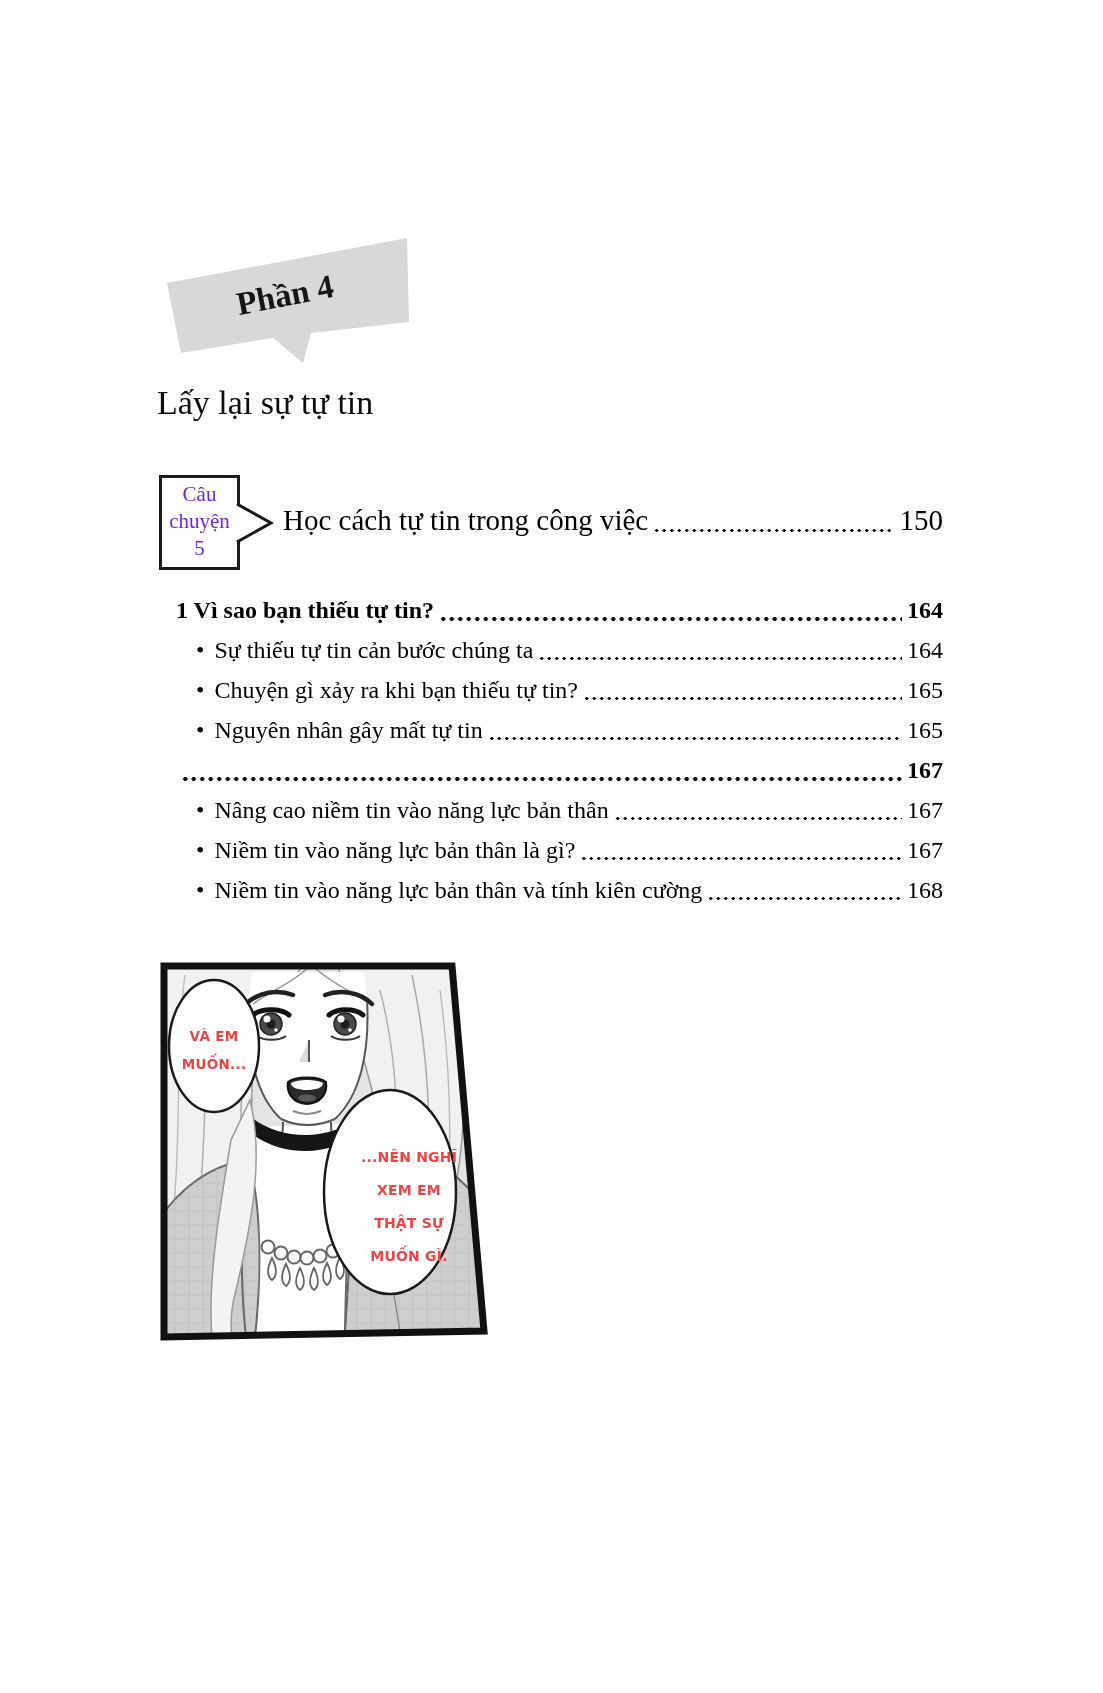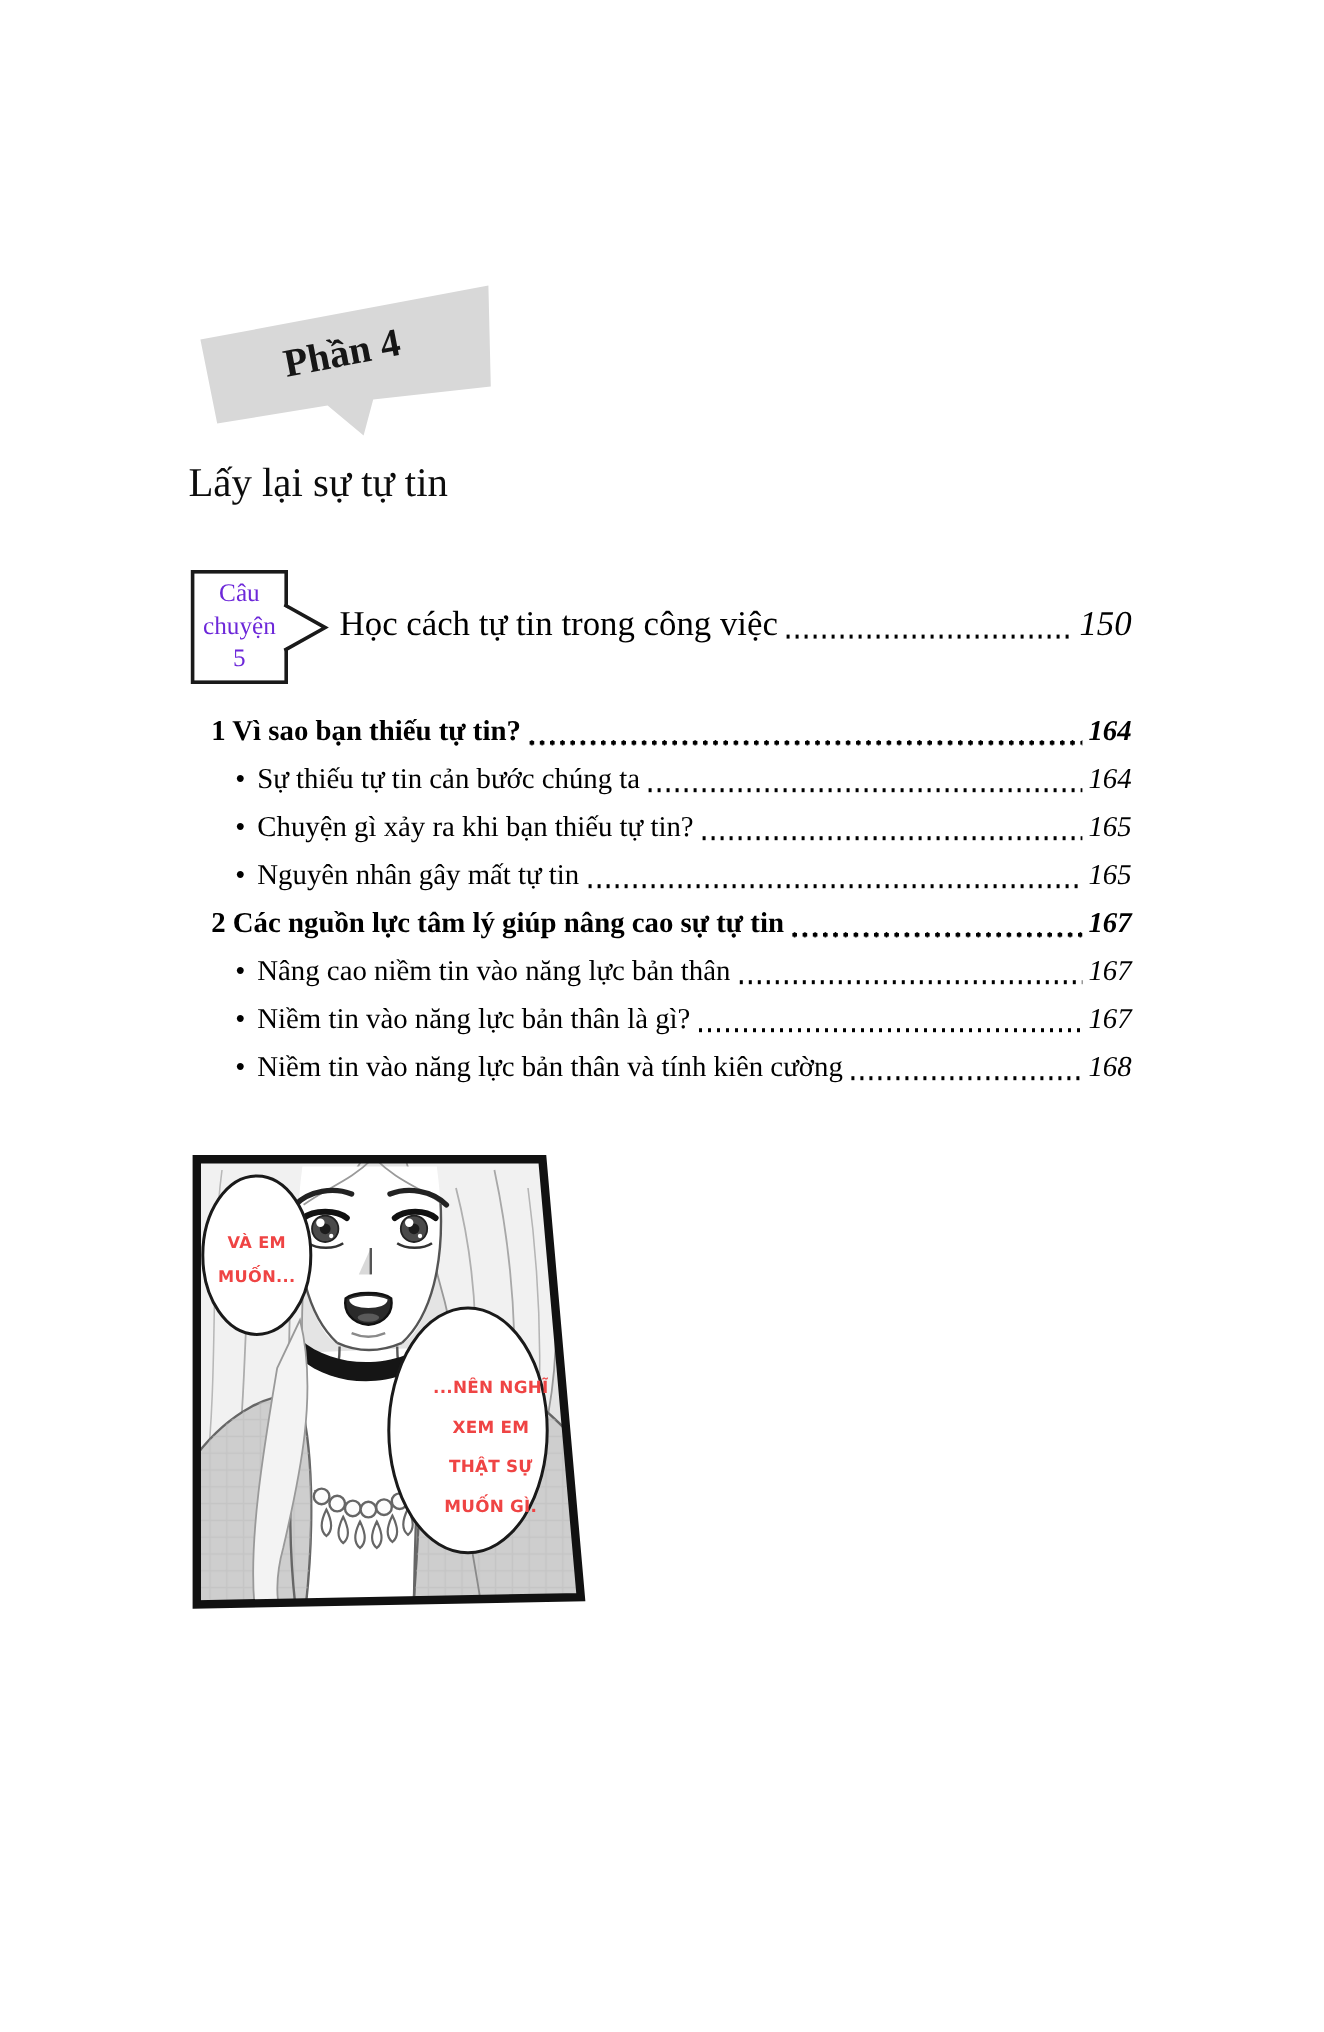--- a/index.html
+++ b/index.html
@@ -43,21 +43,21 @@
   .leader::after{
     content:"";position:absolute;left:2px;right:2px;bottom:9px;height:5px;
     background-image:radial-gradient(circle,#000 1.5px,transparent 1.7px);
     background-size:7.5px 5px;background-repeat:repeat-x;background-position:left bottom;
   }
   .toc-row.section .leader::after, .story-row.sec .leader::after{
     height:6px;bottom:8px;
     background-image:radial-gradient(circle,#000 1.9px,transparent 2.1px);
     background-size:8.5px 6px;
   }
-  .pg{white-space:nowrap;font-style:italic;}
+  .pg{white-space:nowrap;}
 
   
   .bubble-text{
     position:absolute;text-align:center;color:#ef4444;
     font-family:"DejaVu Sans","Liberation Sans",sans-serif;font-weight:bold;
   }
   .bubble1{left:166px;top:1022px;width:96px;font-size:13.5px;line-height:28px;letter-spacing:.3px;}
   .bubble2{left:341px;top:1141px;width:136px;font-size:14px;line-height:33px;letter-spacing:.2px;}
 </style>
 </head>
@@ -112,21 +112,20 @@
     </div>
 
     <div class="toc-row bullet">
       <span class="bullet-char">•</span>
       <span class="label">Nguyên nhân gây mất tự tin</span>
       <span class="leader"></span>
       <span class="pg">165</span>
     </div>
 
     <div class="toc-row section">
-      <span class="label">2 Các nguồn lực tâm lý giúp nâng cao sự tự tin</span>
       <span class="leader"></span>
       <span class="pg">167</span>
     </div>
 
     <div class="toc-row bullet">
       <span class="bullet-char">•</span>
       <span class="label">Nâng cao niềm tin vào năng lực bản thân</span>
       <span class="leader"></span>
       <span class="pg">167</span>
     </div>

